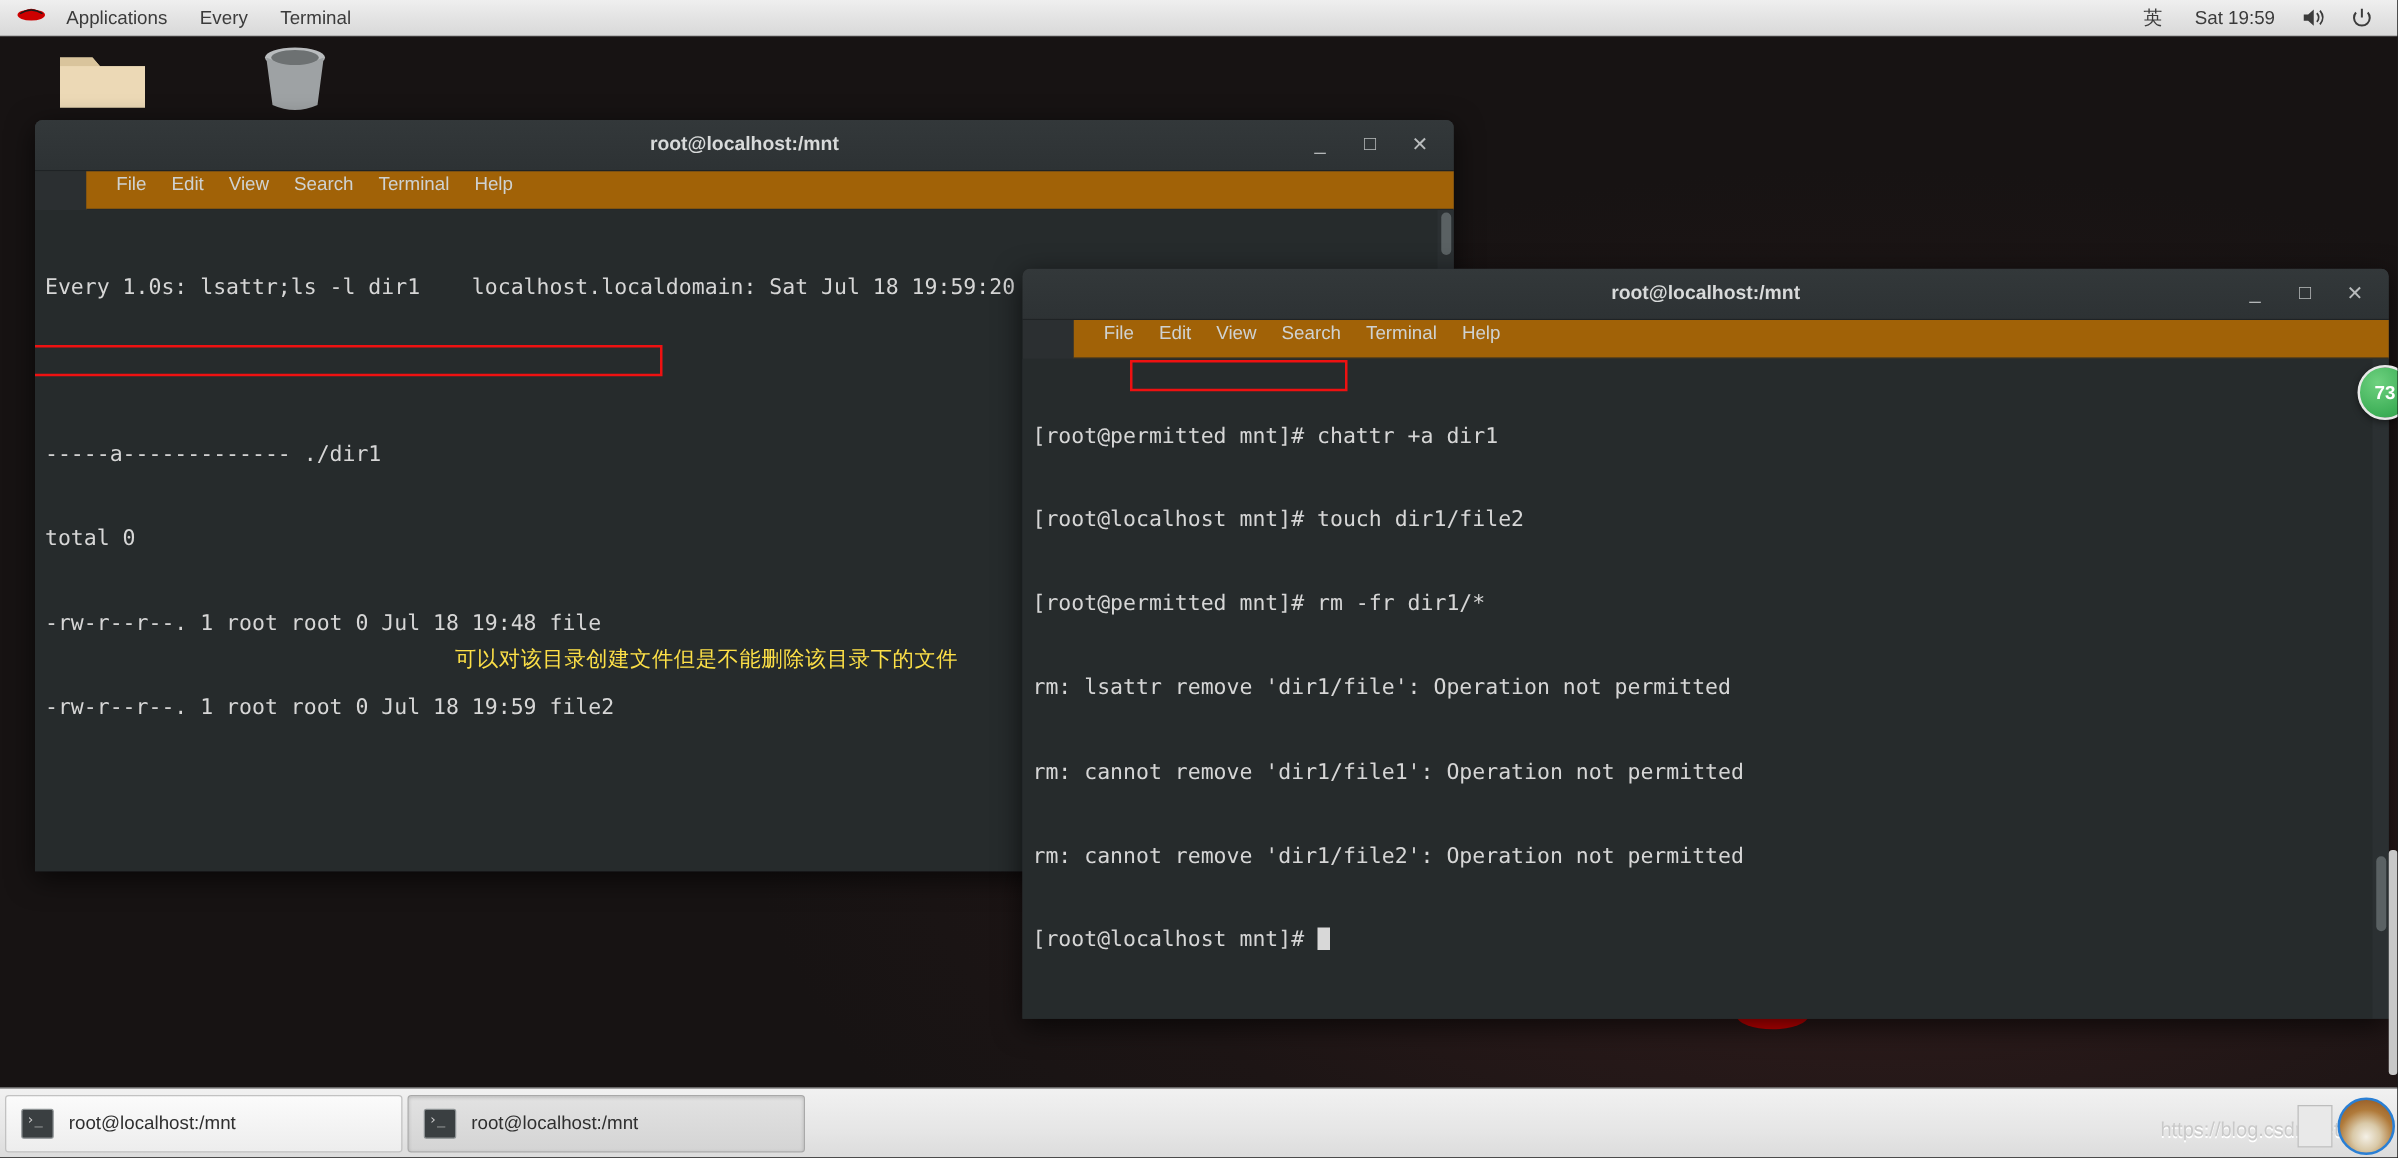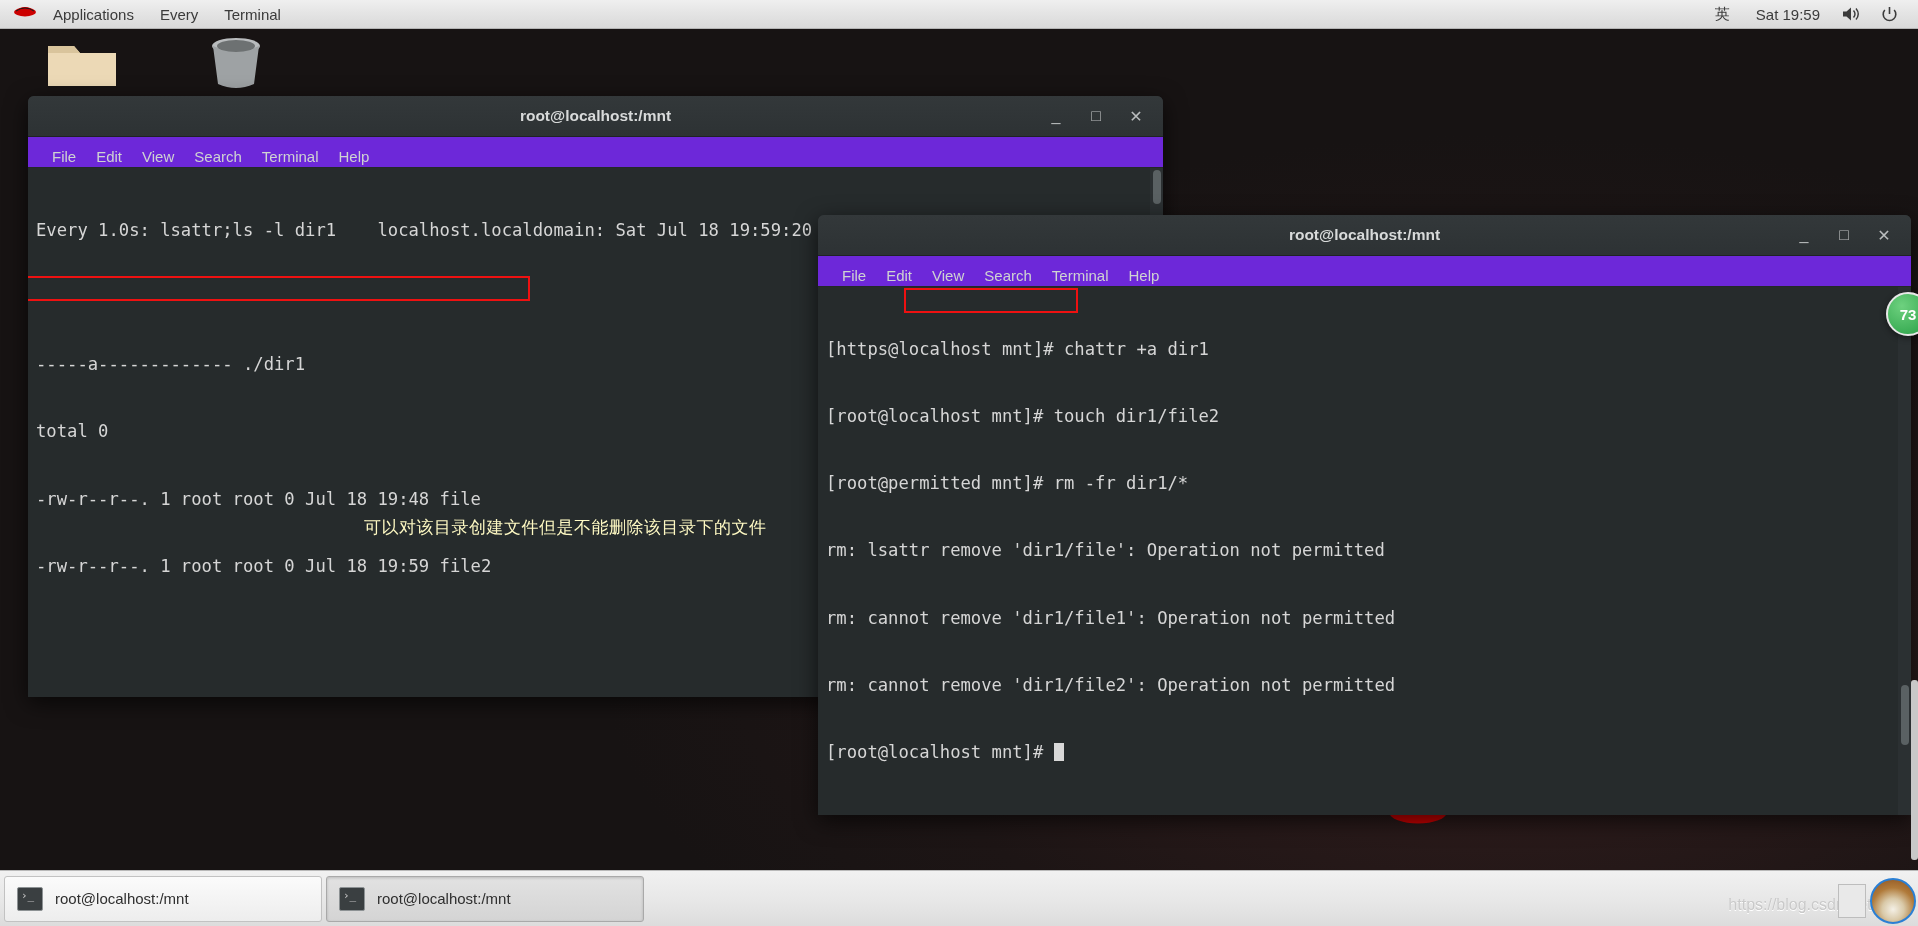--- a/index.html
+++ b/index.html
@@ -76,23 +76,24 @@
   }
   .win-controls {
     position:absolute; right:10px; top:0; height:100%;
     display:flex; align-items:center; gap:6px;
   }
   .win-btn {
     width:34px; height:30px; display:flex; align-items:center; justify-content:center;
     color:#b9bcbd; font-size:16px; border-radius:3px;
   }
   .menu-bar {
-    height:31px; display:flex; align-items:flex-end;
-    background:#6d28d9; padding-left:14px;
+    height:31px; display:flex; align-items:flex-start;
+    background:#a16207; padding-left:14px;
     border-bottom:1px solid #24282a;
+    margin-left:41px;
   }
   .menu-item {
     font-size:15px; color:#cfd2d2; padding:2px 10px; border-radius:3px; white-space:nowrap;
   }
   .term-body {
     flex:1; position:relative; overflow:hidden;
     background:#262b2c;
     padding:6px 0 0 4px;
   }
   .term-text {
@@ -108,21 +109,21 @@
   }
   .scrollbar .thumb {
     position:absolute; left:3px; width:8px; background:#5a6163; border-radius:4px;
   }
 
   
   .red-box {
     position:absolute; border:2.5px solid #ee1111; pointer-events:none;
   }
   .red-note {
-    position:absolute; color:#fef9c3; font-size:17px;
+    position:absolute; color:#fde047; font-size:17px;
     white-space:nowrap; letter-spacing:0.5px;
   }
   .cursor-block {
     display:inline-block; width:10px; height:18px;
     background:#d8d8d8; vertical-align:-3px;
   }
 
   
   .green-badge {
     position:absolute; left:1886px; top:292px;
@@ -289,21 +290,21 @@
     <div class="menu-bar">
       <div class="menu-item">File</div>
       <div class="menu-item">Edit</div>
       <div class="menu-item">View</div>
       <div class="menu-item">Search</div>
       <div class="menu-item">Terminal</div>
       <div class="menu-item">Help</div>
     </div>
     <div class="term-body">
       <div class="term-text">
-        <div class="term-line">[https@localhost mnt]# chattr +a dir1</div>
+        <div class="term-line">[root@permitted mnt]# chattr +a dir1</div>
         <div class="term-line">[root@localhost mnt]# touch dir1/file2</div>
         <div class="term-line">[root@permitted mnt]# rm -fr dir1/*</div>
         <div class="term-line">rm: lsattr remove 'dir1/file': Operation not permitted</div>
         <div class="term-line">rm: cannot remove 'dir1/file1': Operation not permitted</div>
         <div class="term-line">rm: cannot remove 'dir1/file2': Operation not permitted</div>
         <div class="term-line"><span>[root@localhost mnt]# </span><span class="cursor-block"></span></div>
       </div>
 
       <div class="red-box" style="left:86px; top:1px; width:174px; height:25px;"></div>
       <div class="scrollbar">

